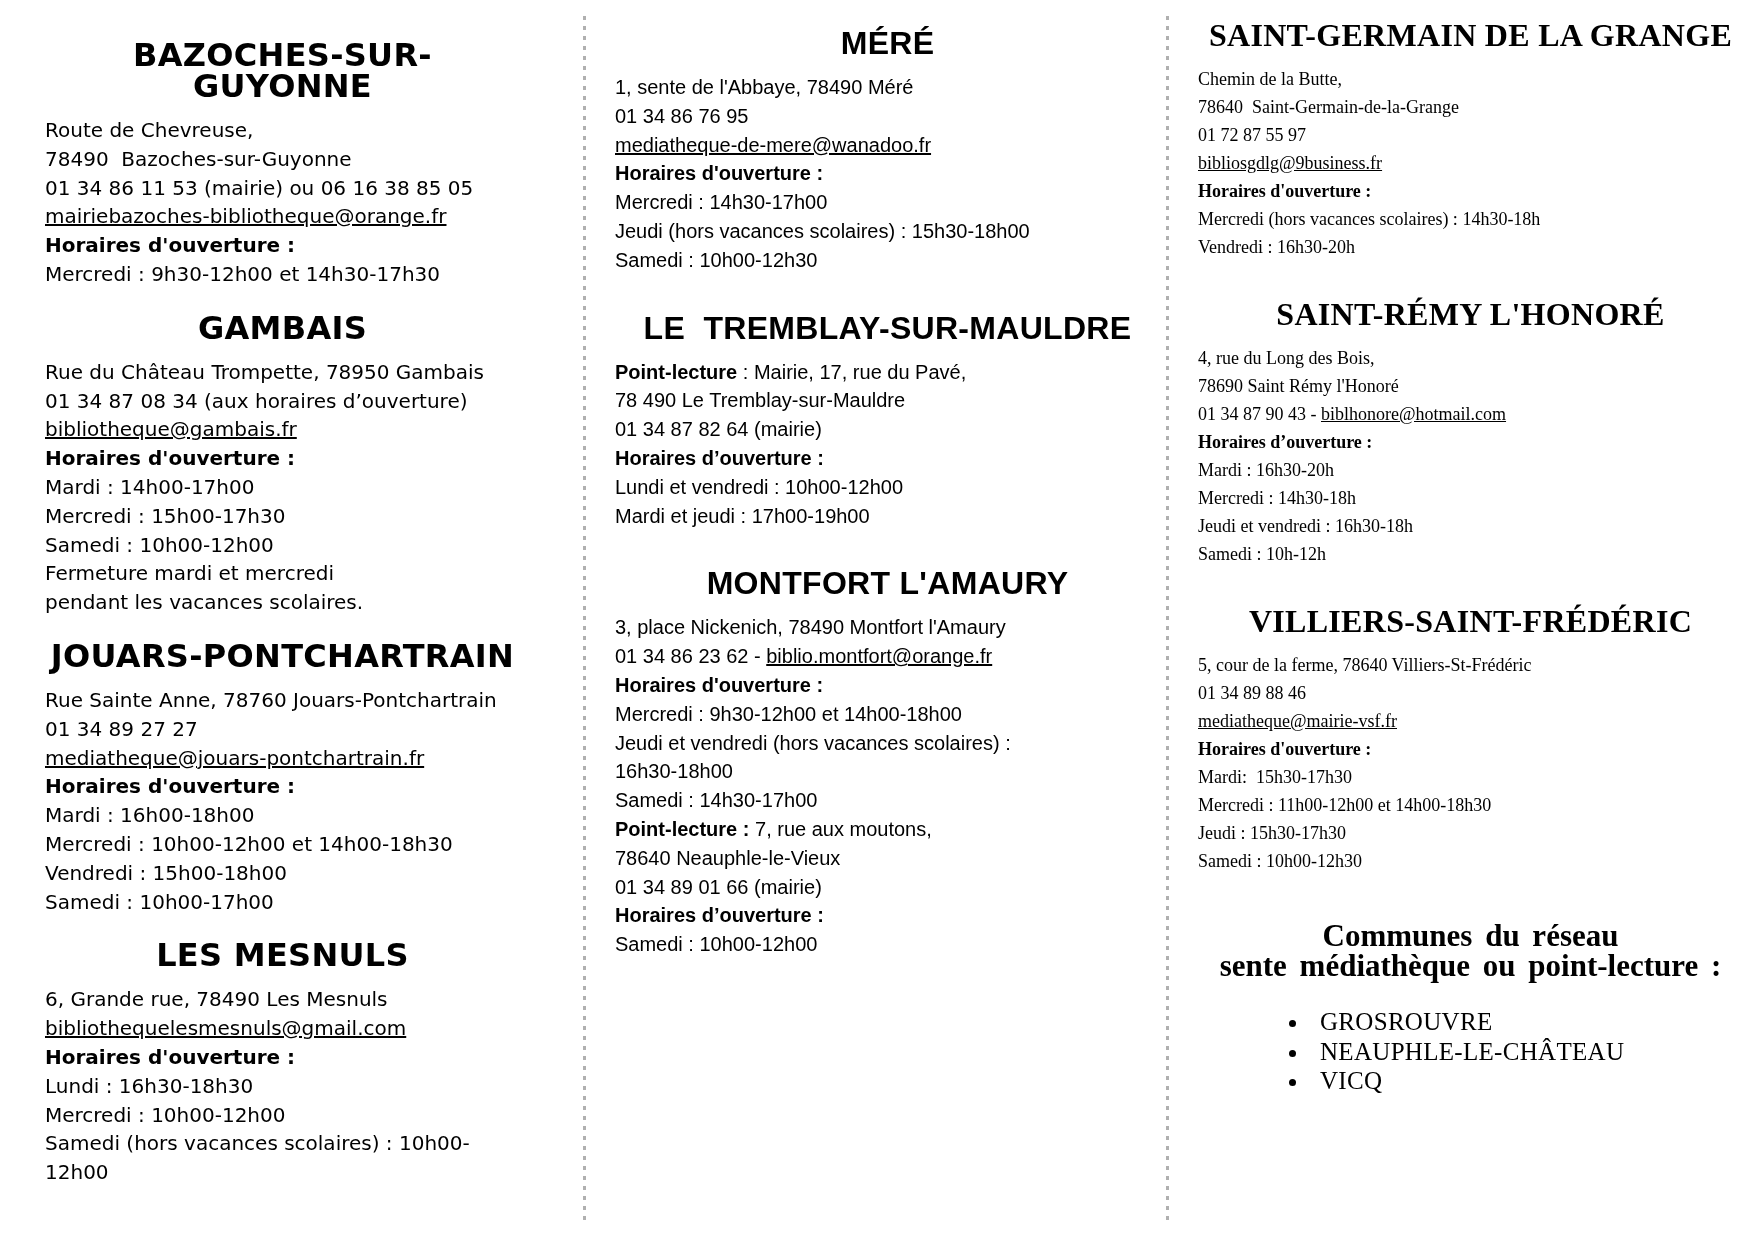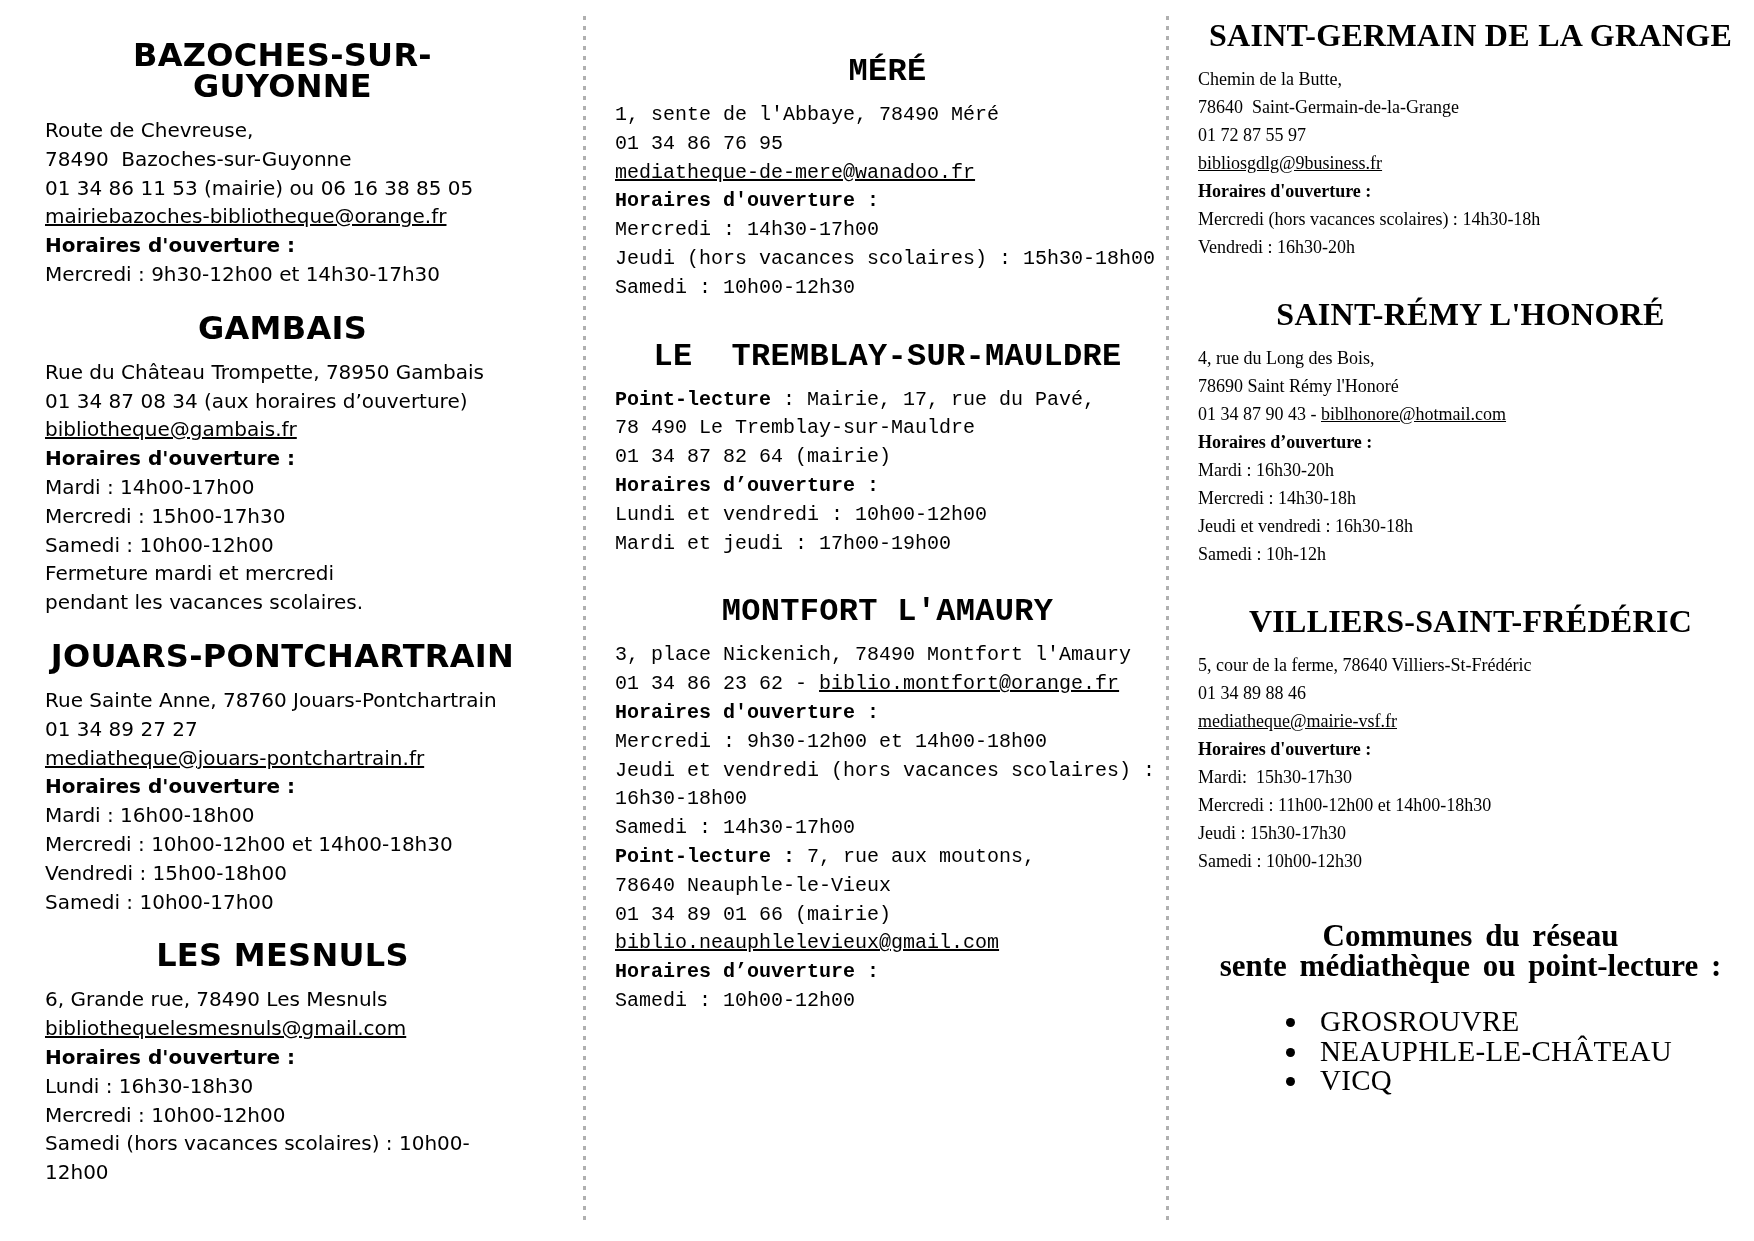--- a/index.html
+++ b/index.html
@@ -7,21 +7,21 @@
     position: relative;
     width: 1754px;
     height: 1241px;
     margin: 0 auto;
     background: #ffffff;
     color: #000000;
     overflow: hidden;
   }
   .column { position: absolute; top: 0; }
   .col-1 { left: 45px;  width: 475px; padding-top: 40px; font-family: "DejaVu Sans", sans-serif; }
-  .col-2 { left: 615px; width: 545px; padding-top: 56px; font-family: Liberation Mono, monospace; }
+  .col-2 { left: 615px; width: 545px; padding-top: 28px; font-family: Liberation Sans, sans-serif; }
   .col-3 { left: 1198px; width: 545px; padding-top: 20px; font-family: Liberation Serif, serif; }
 
   .section-title {
     font-weight: bold;
     font-size: 32px;
     line-height: 31px;
     text-align: center;
     letter-spacing: 0.3px;
     margin: 24px 0 14px 0;
     white-space: pre-wrap;
@@ -49,21 +49,21 @@
   .communes-heading {
     font-weight: bold;
     font-size: 31px;
     line-height: 30px;
     text-align: center;
     word-spacing: 5px;
   }
   .communes-list {
     margin: 26px 0 0 0;
     padding-left: 112px;
-    font-size: 29px;
+    font-size: 25px;
     line-height: 29.5px;
     letter-spacing: 0.3px;
   }
   .communes-list li { padding-left: 10px; }
 </style>
 </head>
 <body>
 
 <div class="page">
   <div class="column col-1">
@@ -137,21 +137,20 @@
         <div class="line"><span class="bold ">Horaires d'ouverture :</span></div>
         <div class="line"><span class="">Mercredi : 9h30-12h00 et 14h00-18h00</span></div>
         <div class="line"><span class="">Jeudi et vendredi (hors vacances scolaires) :</span></div>
         <div class="line"><span class="">16h30-18h00</span></div>
         <div class="line"><span class="">Samedi : 14h30-17h00</span></div>
       </div>
       <div class="section">
         <div class="line"><span class="bold ">Point-lecture :</span><span class=""> 7, rue aux moutons,</span></div>
         <div class="line"><span class="">78640 Neauphle-le-Vieux</span></div>
         <div class="line"><span class="">01 34 89 01 66 (mairie)</span></div>
-        <div class="line"><span class="email">biblio.neauphlelevieux@gmail.com</span></div>
         <div class="line"><span class="bold ">Horaires d’ouverture :</span></div>
         <div class="line"><span class="">Samedi : 10h00-12h00</span></div>
       </div>
     </div>
   <div class="divider divider-2"></div>
   <div class="column col-3">
       <div class="section">
         <div class="section-title">SAINT-GERMAIN DE LA GRANGE</div>
         <div class="line"><span class="">Chemin de la Butte,</span></div>
         <div class="line"><span class="">78640  Saint-Germain-de-la-Grange</span></div>

